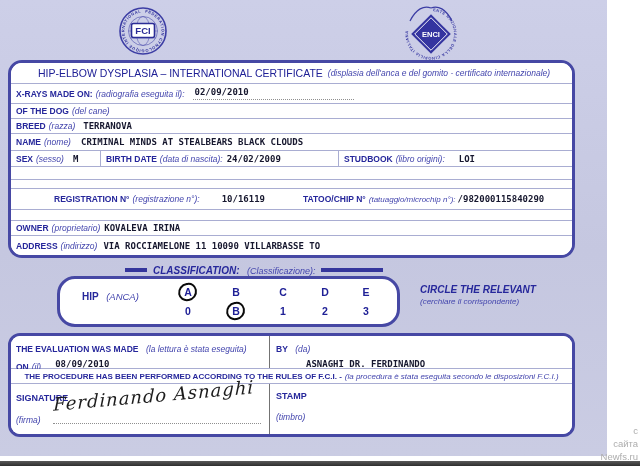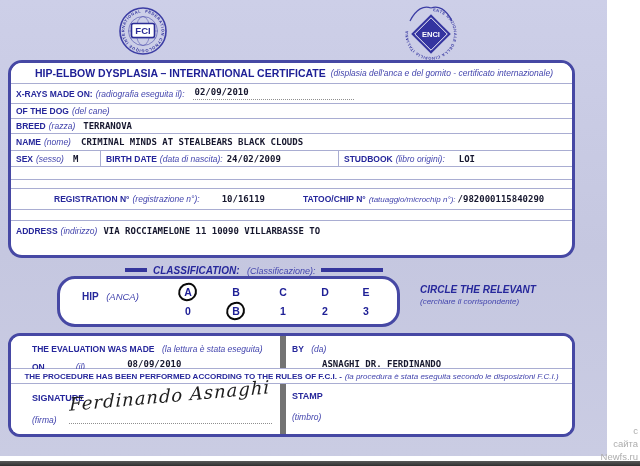--- a/index.html
+++ b/index.html
@@ -21,21 +21,21 @@
   .row{
     box-sizing:border-box;border-bottom:1px solid #a9add2;background:#fff;
     display:flex;align-items:center;padding-left:5px;position:relative;
   }
   .row:last-child{border-bottom:none;}
   .lbl{font-weight:bold;font-size:8.5px;color:#26279b;white-space:nowrap;}
   .it{font-style:italic;font-size:8.5px;color:#4345ad;margin-left:3px;white-space:nowrap;}
   .val{font-family:"DejaVu Sans Mono",monospace;font-weight:bold;font-size:9px;color:#16172e;white-space:nowrap;}
   .dot{border-bottom:1px dotted #8f8f8f;display:inline-block;padding:0 4px 2px 2px;}
   .title-row{justify-content:center;}
-  .title-main{font-weight:bold;font-size:10.5px;color:#1f2096;white-space:nowrap;}
+  .title-main{font-weight:normal;font-size:10.5px;color:#1f2096;white-space:nowrap;}
   .title-sub{font-style:italic;font-size:8.5px;color:#4345ad;margin-left:5px;white-space:nowrap;}
   .cell{box-sizing:border-box;height:100%;display:flex;align-items:center;padding-left:5px;border-right:1px solid #a9add2;}
   .cell:last-child{border-right:none;}
   
   .class-heading{
     position:absolute;left:125px;top:260px;display:flex;align-items:center;
   }
   .bar{height:4px;background:#35369c;}
   .class-heading .txt{margin:0 6px;border-bottom:1.3px solid #26279b;padding-bottom:1px;white-space:nowrap;}
   .class-heading .h1{font-weight:bold;font-style:italic;font-size:10px;color:#26279b;}
@@ -54,21 +54,21 @@
   .cn1{font-weight:bold;font-style:italic;font-size:10px;color:#26279b;white-space:nowrap;}
   .cn2{font-style:italic;font-size:8px;color:#4345ad;white-space:nowrap;margin-top:2px;}
   
   .eval-box{
     position:absolute;left:8px;top:333px;width:567px;height:104px;
     background:#fff;border:3px solid #4648a4;border-radius:12px;
     box-sizing:border-box;overflow:hidden;display:flex;flex-direction:column;
   }
   .erow{box-sizing:border-box;display:flex;position:relative;background:#fff;}
   .ecell{box-sizing:border-box;height:100%;position:relative;}
-  .vline{border-right:6px solid #737373;margin-left:16px;}
+  .vline{border-right:1px solid #737373;}
   .hline{border-bottom:1px solid #a9add2;}
   .proc-row{justify-content:center;align-items:center;border-bottom:1px solid #a9add2;}
   .stamp-line{font-weight:bold;font-size:8.3px;color:#1f2096;line-height:10px;text-align:center;white-space:nowrap;}
   .stamp-small{font-family:"DejaVu Serif",serif;font-weight:bold;font-style:italic;font-size:6.3px;color:#3a3c9c;line-height:7.5px;text-align:center;white-space:nowrap;}
   .signature-hand{
     position:absolute;left:42px;top:1px;
     font-family:"DejaVu Serif",serif;font-style:italic;font-size:18px;color:#1c1c1c;
     transform:rotate(-5deg) skewX(-6deg);letter-spacing:1px;white-space:nowrap;
   }
   
@@ -161,20 +161,25 @@
       <span class="lbl">REGISTRATION N°</span>
       <span class="it">(registrazione n°):</span>
       <span class="val" style="margin-left:22px;">10/16119</span>
       <span style="position:absolute;left:292px;display:flex;align-items:center;">
         <span class="lbl">TATOO/CHIP N°</span>
         <span class="it" style="font-size:8px;">(tatuaggio/microchip n°):</span>
         <span class="val" style="margin-left:2px;">/982000115840290</span>
       </span>
     </div>
     <div class="row" style="height:11px;"></div>
+    <div class="row" style="height:15px;">
+      <span class="lbl">OWNER</span>
+      <span class="it">(proprietario)</span>
+      <span class="val" style="margin-left:4px;">KOVALEVA IRINA</span>
+    </div>
     <div class="row" style="height:19px;">
       <span class="lbl">ADDRESS</span>
       <span class="it">(indirizzo)</span>
       <span class="val" style="margin-left:6px;">VIA ROCCIAMELONE 11 10090 VILLARBASSE TO</span>
     </div>
   </div>
 
   <div class="class-heading">
     <span class="bar" style="width:22px;"></span>
     <span class="txt">
@@ -210,21 +215,21 @@
     <div class="cn2">(cerchiare il corrispondente)</div>
   </div>
 
   <div class="eval-box">
     <div class="erow hline" style="height:33px;">
       <div class="ecell vline" style="width:259px;padding:2px 0 0 5px;">
         <div>
           <span class="lbl">THE EVALUATION WAS MADE</span>
           <span class="it">(la lettura è stata eseguita)</span>
         </div>
-        <div style="display:flex;align-items:flex-end;margin-top:3px;gap:28px;">
+        <div style="display:flex;align-items:flex-end;margin-top:3px;">
           <span class="lbl">ON</span>
           <span class="it">(il)</span>
           <span class="val dot" style="margin-left:12px;flex:1;margin-right:6px;">08/09/2010</span>
         </div>
       </div>
       <div class="ecell" style="flex:1;padding:2px 0 0 6px;">
         <div>
           <span class="lbl">BY</span>
           <span class="it">(da)</span>
         </div>

